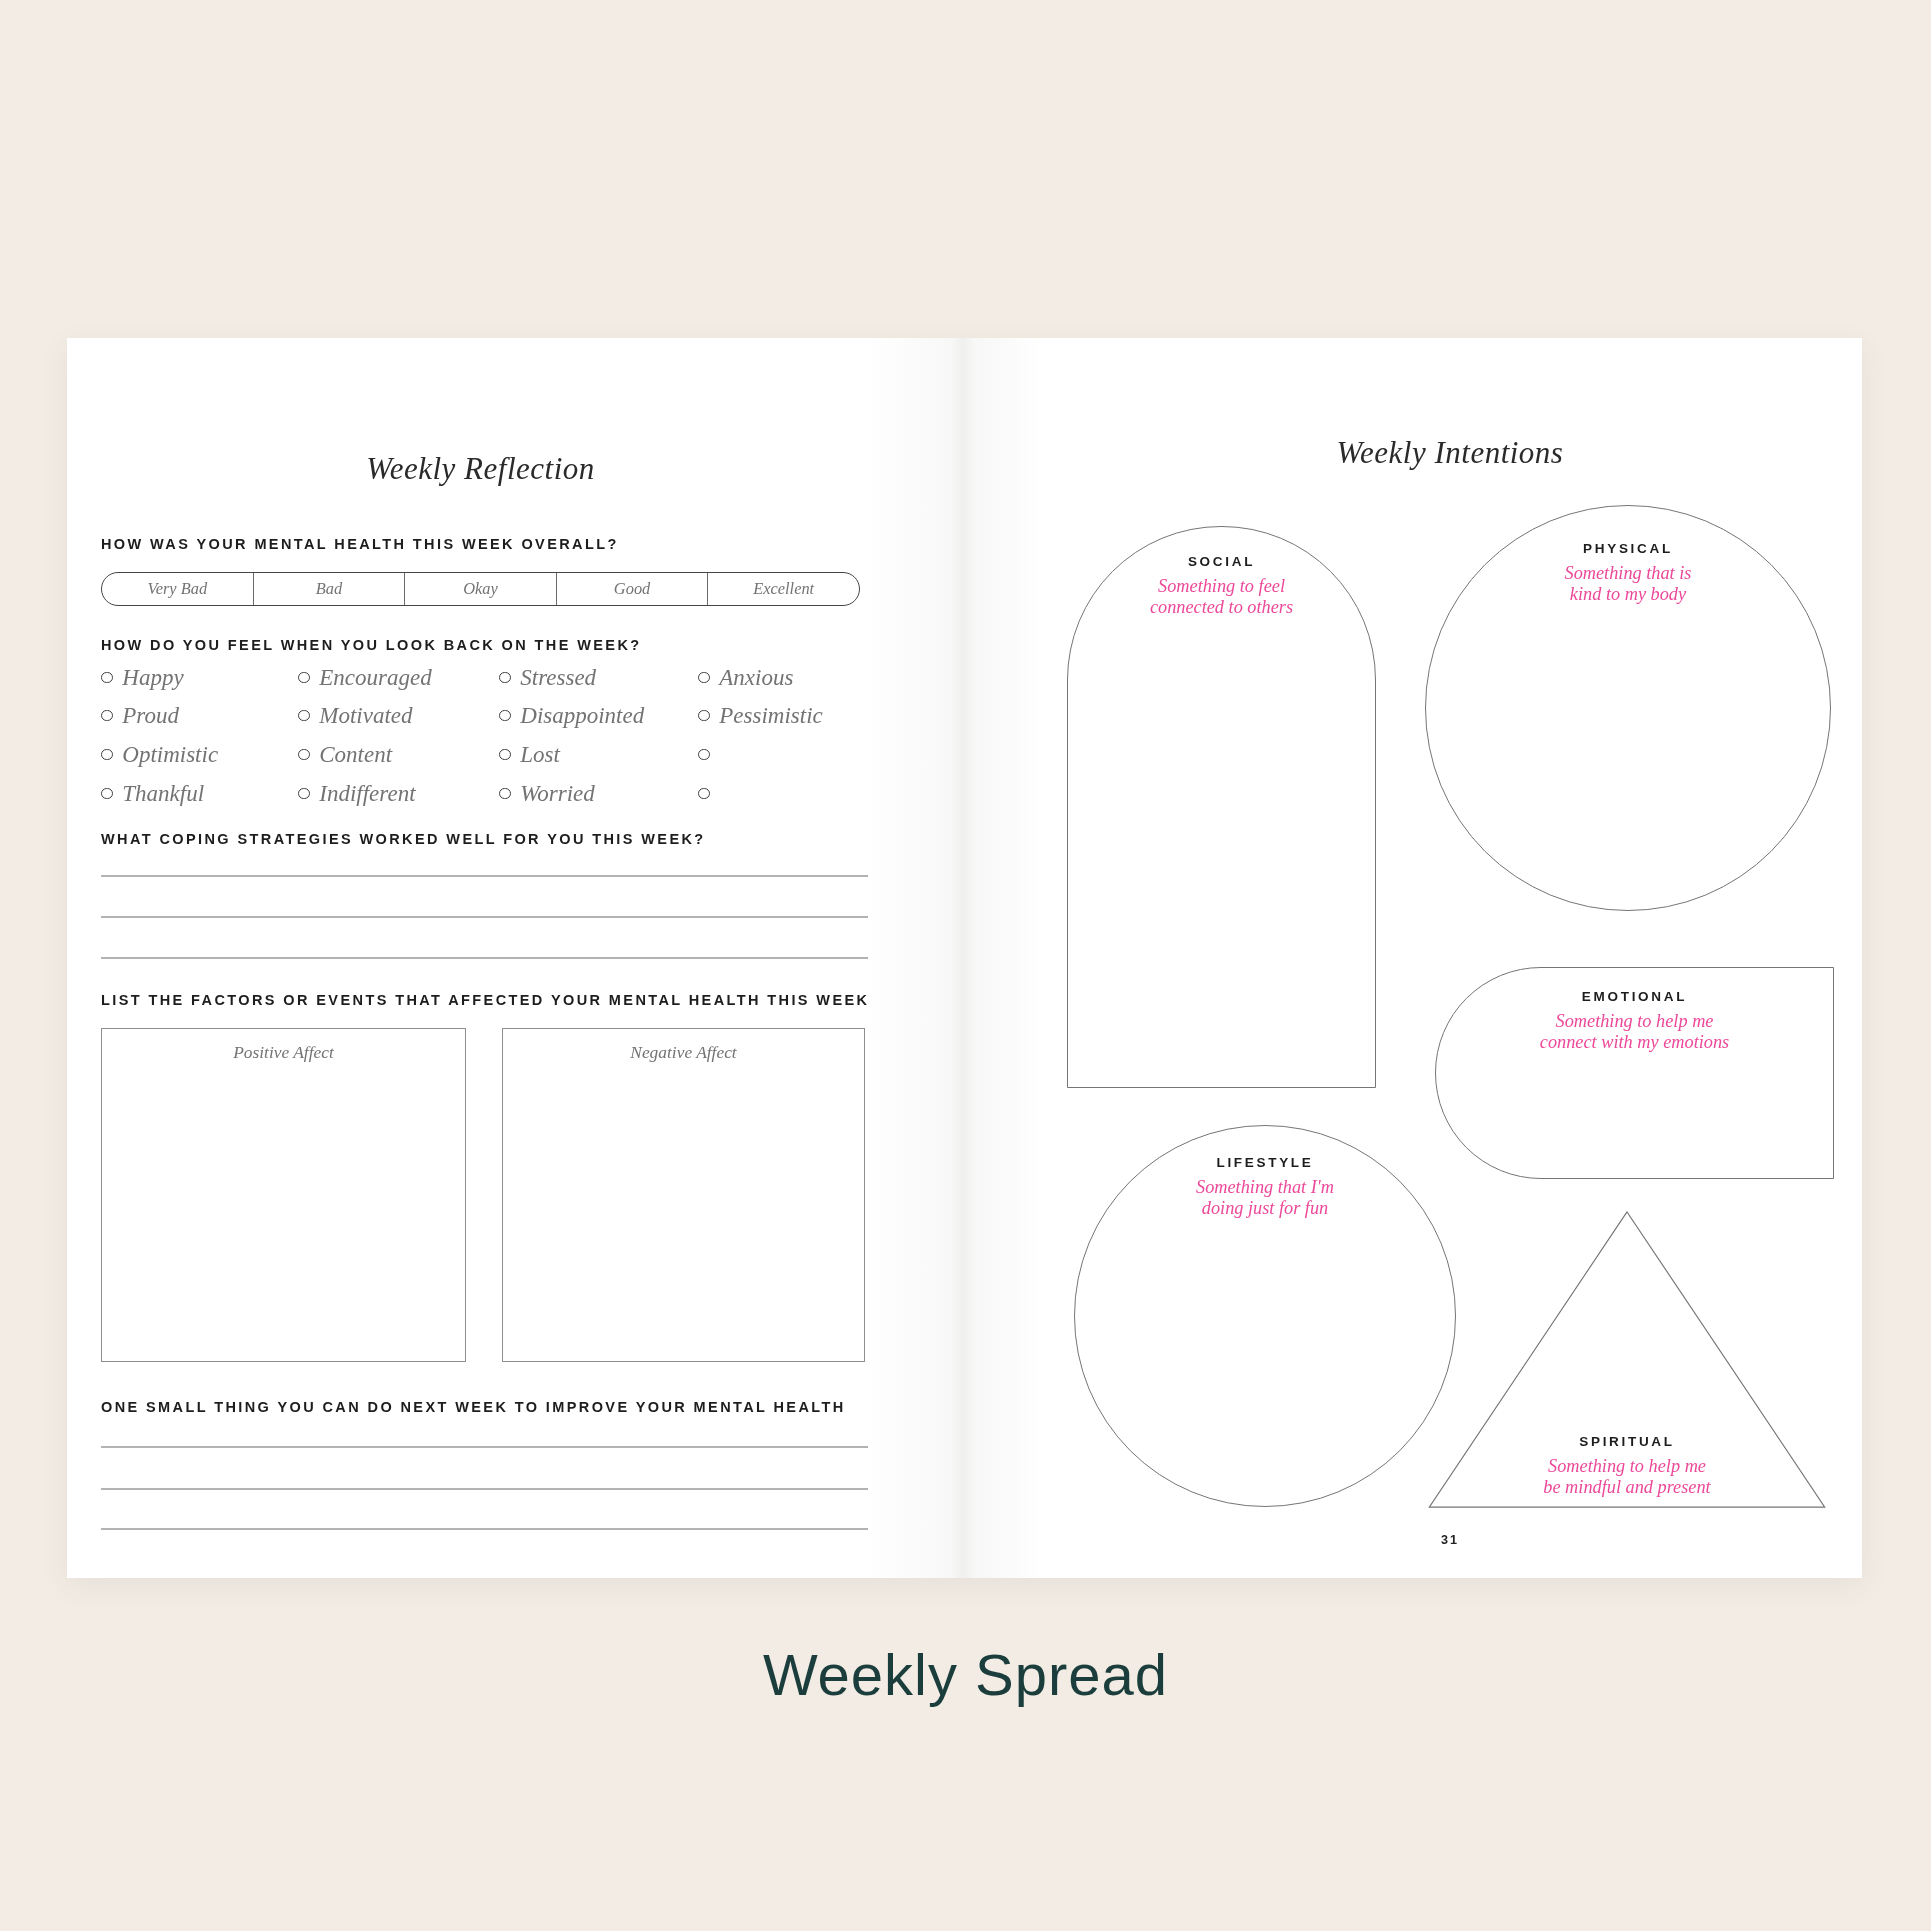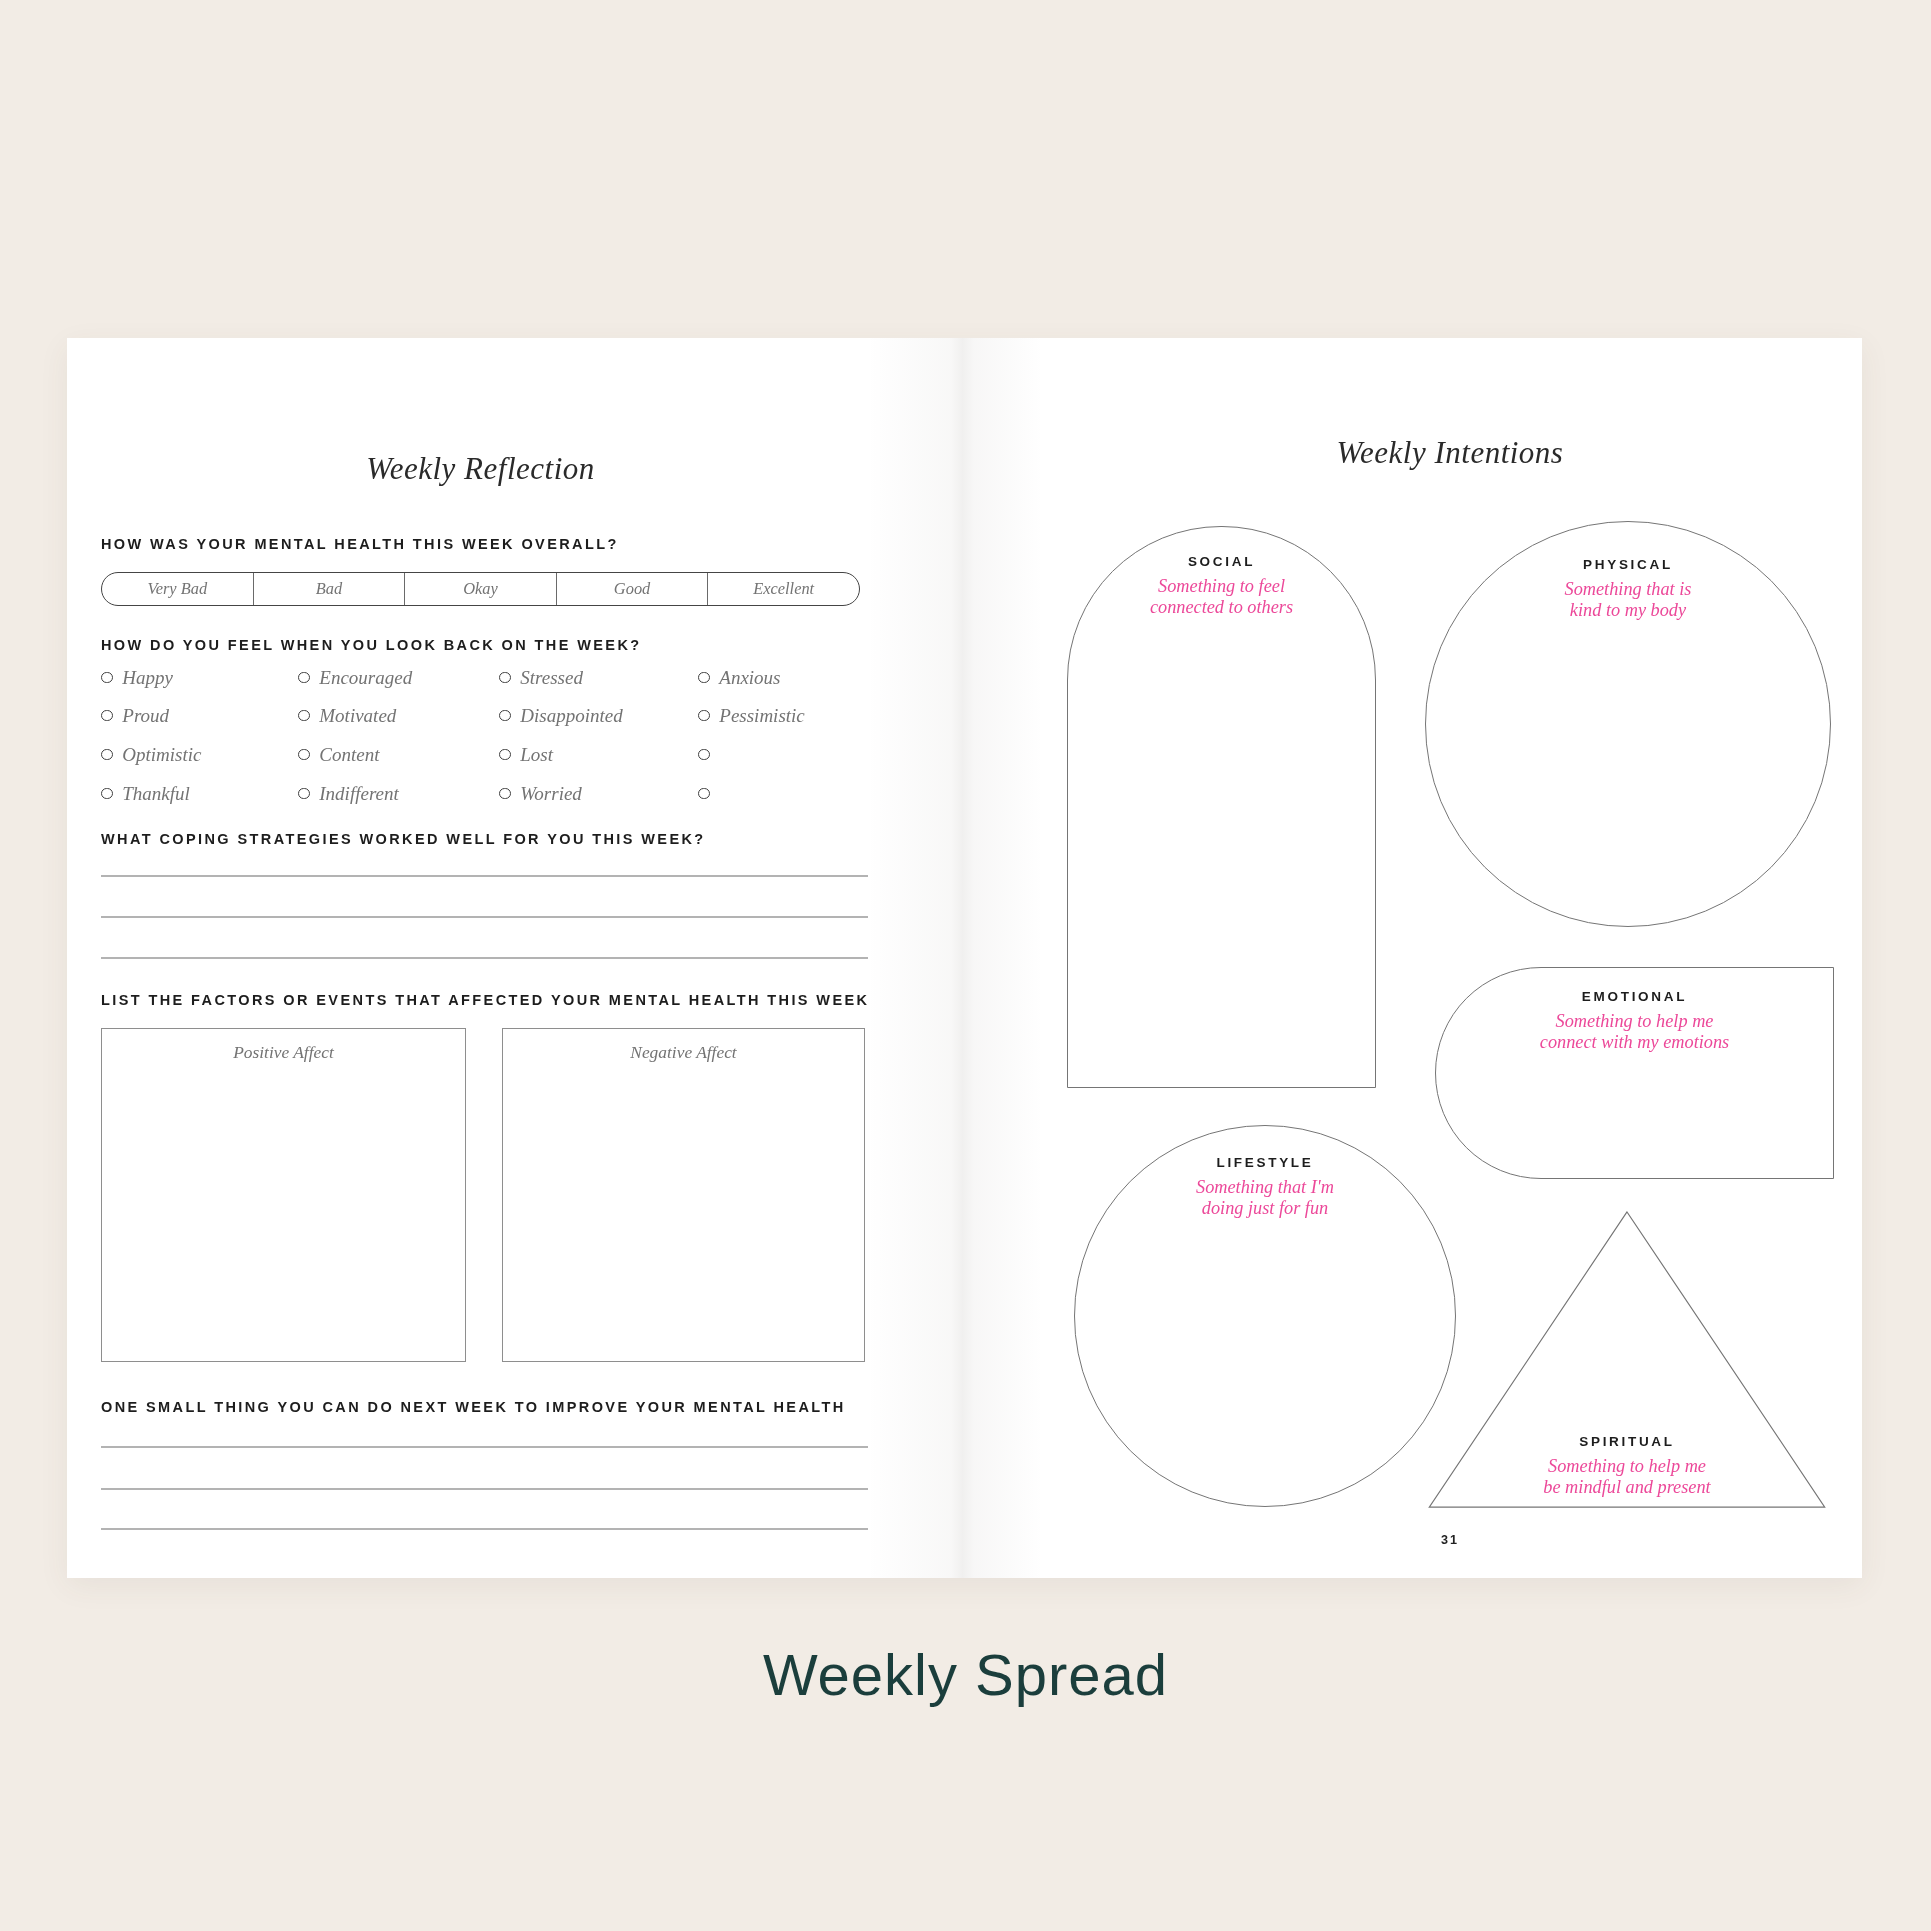--- a/index.html
+++ b/index.html
@@ -32,21 +32,21 @@
   .rating-cell{
     flex:1;display:flex;align-items:center;justify-content:center;
     font-size:16.4px;
   }
   .rating-cell + .rating-cell{border-left:1.2px solid #6a6a6a;}
   .radio-item{display:flex;align-items:center;height:19.3px;}
   .radio-circle{
     width:11.6px;height:11.6px;border:1.1px solid #3f3f3f;border-radius:50%;
     box-sizing:border-box;flex:none;background:#fff;
   }
-  .radio-label{margin-left:9.7px;font-size:19px;white-space:nowrap;}
+  .radio-label{margin-left:9.7px;font-size:23px;white-space:nowrap;}
   .wline{height:1.9px;background:#b3b3b3;}
   .affect-box{
     border:1.4px solid #8e8e8e;background:#fff;box-sizing:border-box;
   }
   .affect-label{width:100%;text-align:center;font-size:17.4px;margin-top:12.6px;}
   .shape{box-sizing:border-box;border:1.1px solid #757575;background:#fff;}
   .shape-label{
     font-weight:700;font-size:13.5px;letter-spacing:2.7px;text-align:center;
     color:#1d1d1d;margin-bottom:6.8px;
   }
@@ -184,21 +184,21 @@
     <div class="abs page-title" style="left:104px;top:97px;width:766px;">Weekly Intentions</div>
 
     <div class="abs shape" style="left:104px;top:188px;width:309px;height:562px;border-radius:154px 154px 0 0;padding-top:27px;">
       <div class="shape-label">SOCIAL</div>
       <div class="shape-sub">
         <div>Something to feel</div>
         <div>connected to others</div>
       </div>
     </div>
 
-    <div class="abs shape" style="left:462px;top:183px;width:406px;height:406px;border-radius:50%;padding-top:35px;">
+    <div class="abs shape" style="left:462px;top:167px;width:406px;height:406px;border-radius:50%;padding-top:35px;">
       <div class="shape-label">PHYSICAL</div>
       <div class="shape-sub">
         <div>Something that is</div>
         <div>kind to my body</div>
       </div>
     </div>
 
     <div class="abs shape" style="left:472px;top:629px;width:399px;height:212px;border-radius:106px 0 0 106px;padding-top:21px;">
       <div class="shape-label">EMOTIONAL</div>
       <div class="shape-sub">

